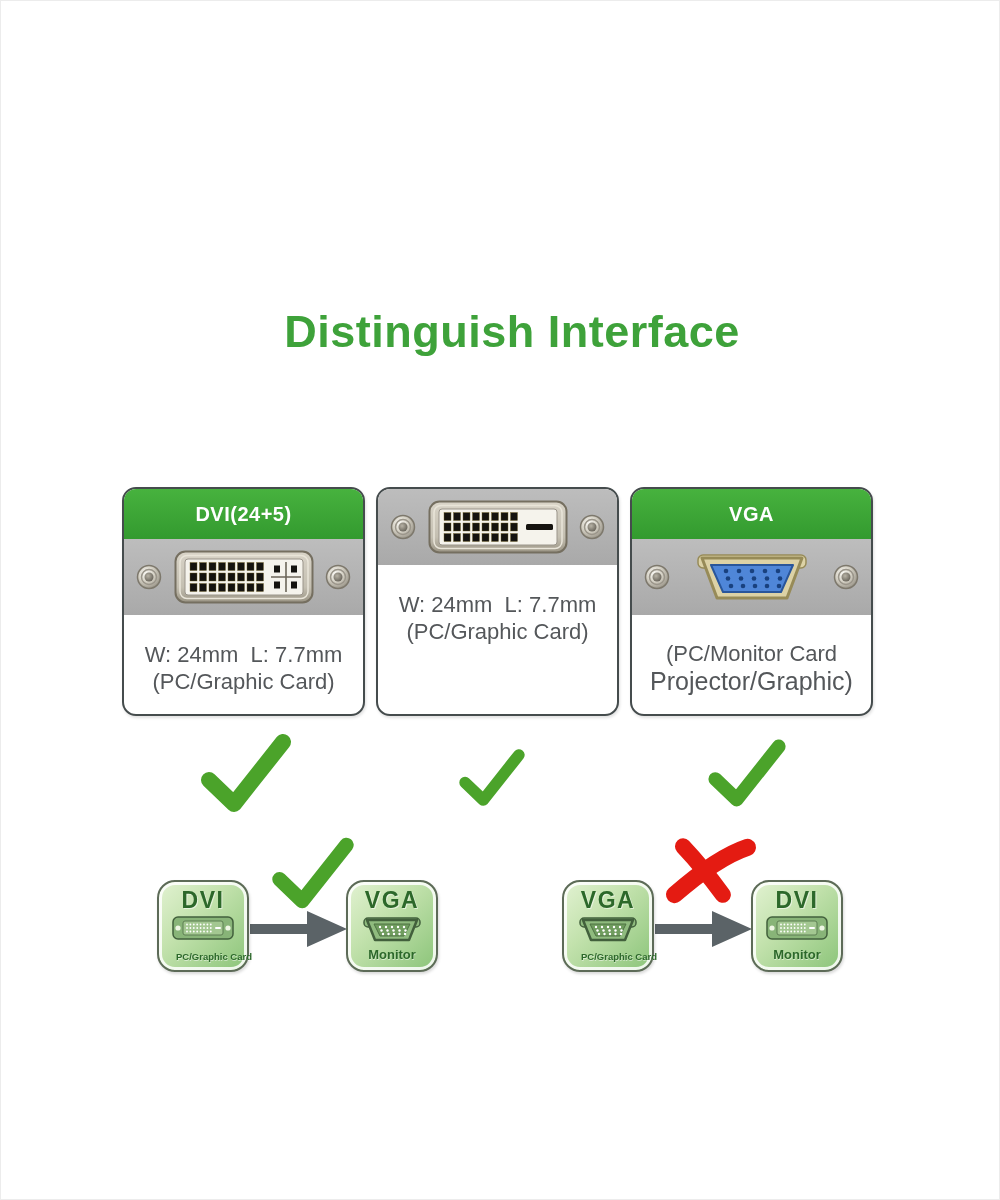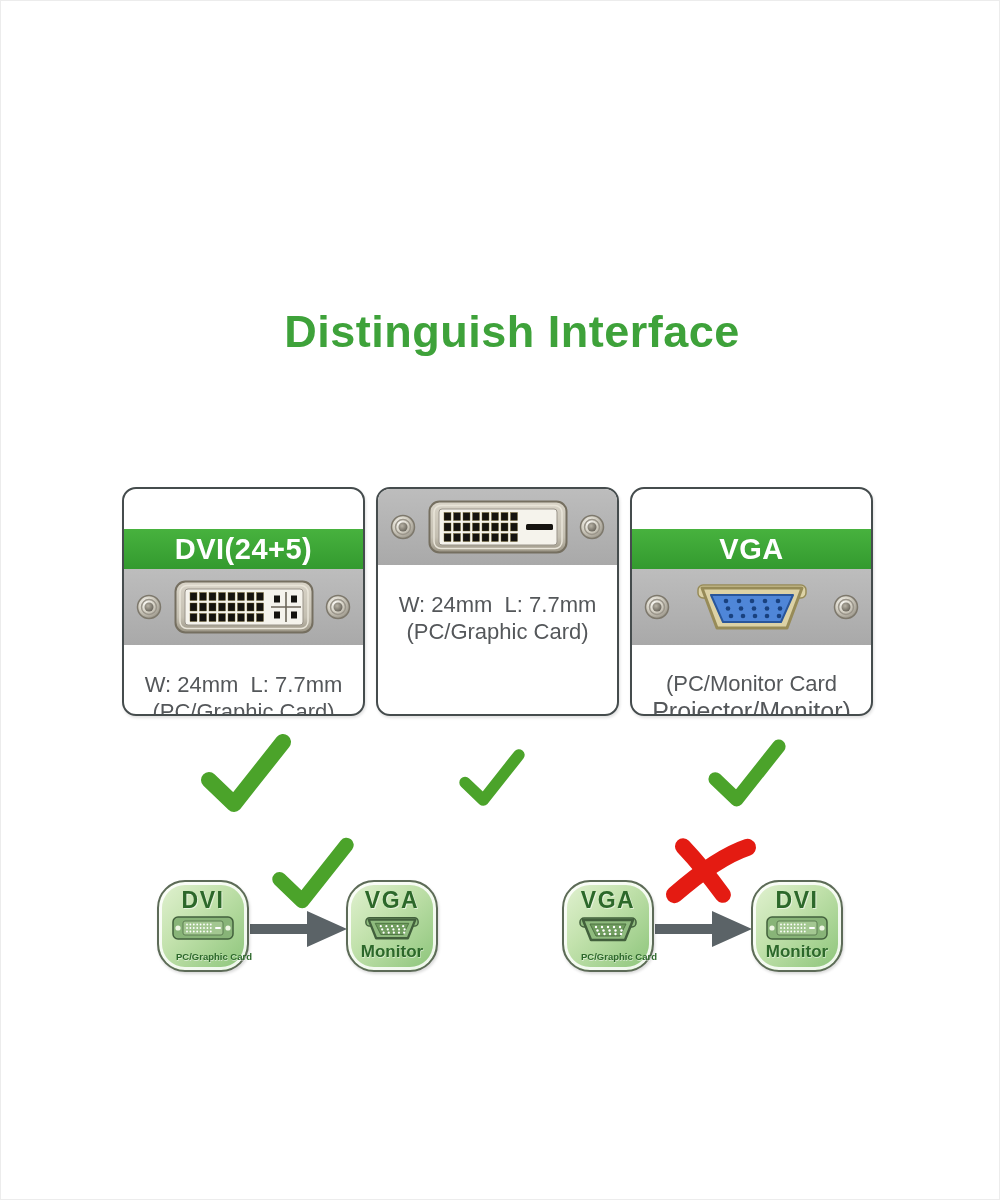--- a/index.html
+++ b/index.html
@@ -14,58 +14,58 @@
     font-size:45px;font-weight:bold;color:#3ea23a;letter-spacing:.5px;margin:12px;
   }
   
   .cards{position:absolute;top:487px;left:122px;display:flex;gap:11px;}
   .card{
     width:243px;height:229px;box-sizing:border-box;background:#fff;
     border:2px solid #454c4d;border-radius:14px;overflow:hidden;
     box-shadow:1px 2px 3px rgba(0,0,0,.12);
   }
   .card-header{
-    height:40px;background:linear-gradient(180deg,#47b23e,#339a2f);
+    height:50px;background:linear-gradient(180deg,#47b23e,#339a2f);
     display:flex;align-items:center;justify-content:center;
-    color:#fff;font-weight:bold;font-size:29px;letter-spacing:.5px;margin-top:40px;
+    color:#fff;font-weight:bold;font-size:20px;letter-spacing:.5px;
   }
   .card-band{
     height:76px;background:linear-gradient(180deg,#bdbdbd,#a9a9a9);
     position:relative;display:flex;align-items:center;justify-content:center;
   }
   .screw{position:absolute;top:50%;transform:translateY(-50%);}
   .screw.left{left:12px;}
   .screw.right{right:12px;}
   .card-body{
     height:105px;display:flex;flex-direction:column;align-items:center;justify-content:center;
     color:#54575a;
   }
   .dim-line{font-size:22px;line-height:27px;white-space:pre;}
   .dim-line.big{font-size:25px;line-height:29px;}
   
   .abs{position:absolute;}
   
   .mini-box{
     position:absolute;width:92px;height:92px;box-sizing:border-box;
-    border:2px solid #5d6b58;border-radius:28px;
+    border:2px solid #5d6b58;border-radius:18px;
     background:linear-gradient(135deg,#e2f2d2 0%,#c3e2ad 40%,#8bc479 100%);
     box-shadow:inset 0 0 0 3px rgba(255,255,255,.85),1px 2px 3px rgba(0,0,0,.15);
     display:flex;flex-direction:column;align-items:center;z-index:1;
   }
   .mini-title{
     font-size:23px;line-height:24px;font-weight:bold;color:#2c682a;
     letter-spacing:1.5px;margin-top:6px;text-shadow:1px 1px 0 rgba(255,255,255,.55);
   }
   .mini-icon{margin-top:2px;}
   .mini-caption{
     font-weight:bold;color:#2c682a;margin-top:auto;margin-bottom:8px;
     text-shadow:.5px .5px 0 rgba(255,255,255,.5);white-space:nowrap;
   }
   .mini-caption.small{font-size:9.5px;margin-left:22px;}
-  .mini-caption.large{font-size:17px;text-align:right;}
+  .mini-caption.large{font-size:13px;text-align:right;}
   .mark{z-index:2;}
 </style>
 </head>
 <body>
 
 <div class="stage">
 
   <svg width="0" height="0" style="position:absolute" aria-hidden="true">
     <defs>
       <radialGradient id="screwG" cx="38%" cy="35%" r="75%">
@@ -234,21 +234,21 @@
           </g>
         </svg>
         <svg class="screw right" width="26" height="26" viewBox="0 0 26 26">
           <circle cx="13" cy="13" r="11.5" fill="url(#screwG)" stroke="#7d786c" stroke-width="1.5"></circle>
           <circle cx="13" cy="13" r="7.5" fill="none" stroke="#9a958a" stroke-width="1.5"></circle>
           <circle cx="13" cy="13" r="4.5" fill="url(#screwInG)"></circle>
         </svg>
       </div>
       <div class="card-body">
         <div class="dim-line">(PC/Monitor Card</div>
-        <div class="dim-line big">Projector/Monitor)</div>
+        <div class="dim-line big">Projector/Graphic)</div>
       </div>
     </div>
   </div>
 
   <svg class="abs mark" style="left:195px;top:731px" width="102" height="84" viewBox="0 0 100 84">
     <path d="M13,49 L38,73 L87,11" fill="none" stroke="#4ba32a" stroke-width="16" stroke-linecap="round" stroke-linejoin="round"></path>
   </svg>
   <svg class="abs mark" style="left:455px;top:747px" width="74" height="61" viewBox="0 0 100 84">
     <path d="M13,49 L38,73 L87,11" fill="none" stroke="#4ba32a" stroke-width="16" stroke-linecap="round" stroke-linejoin="round"></path>
   </svg>

